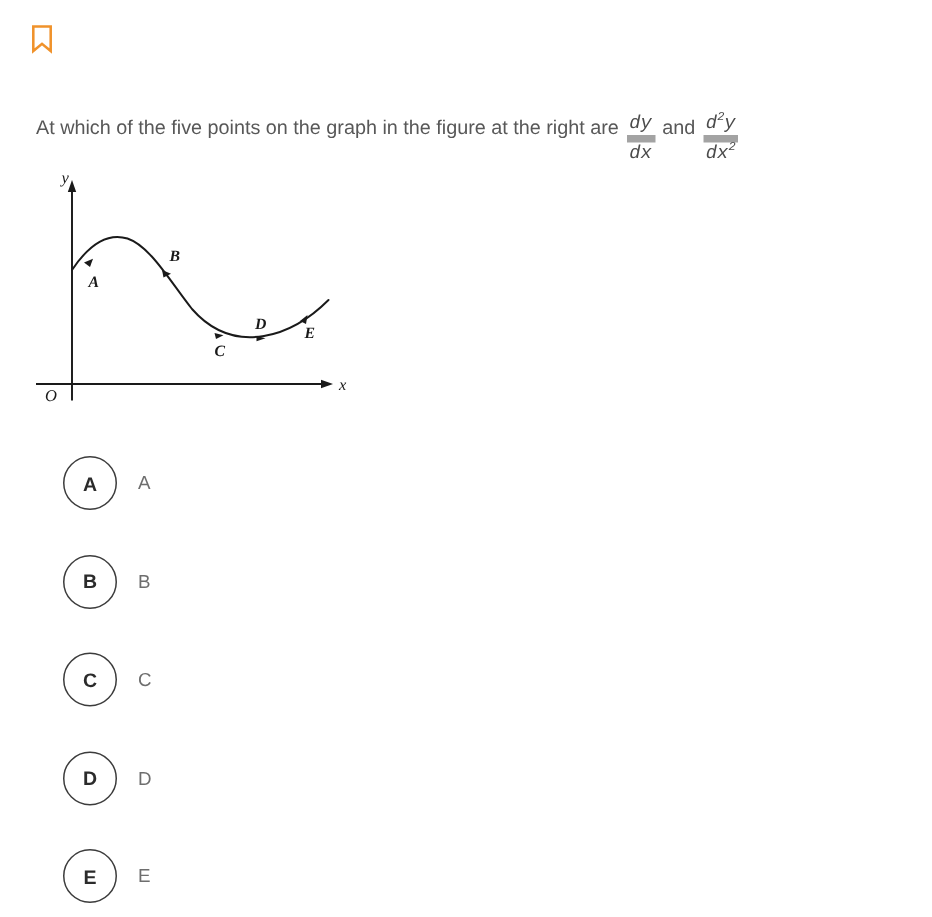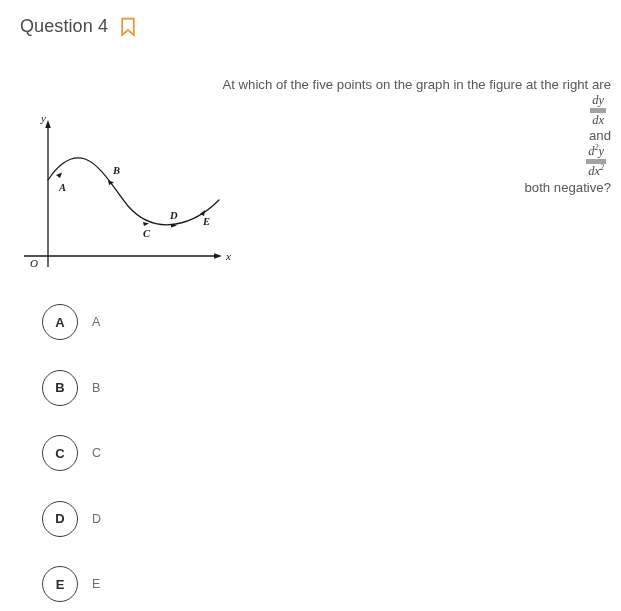--- a/index.html
+++ b/index.html
@@ -43,34 +43,33 @@
   
   .prompt {
     position: absolute;
     left: 24px;
     top: 76px;
     right: 10px;
     font-size: 13.2px;
     line-height: 18px;
     color: #585858;
     display: flex;
-    align-items: flex-end;
+    align-items: flex-start;
     flex-wrap: nowrap;
     white-space: nowrap;
-    flex-direction: column;
   }
   .prompt .txt { display: inline-block; }
 
   
   .frac {
     display: inline-flex;
     flex-direction: column;
     align-items: center;
     justify-content: center;
-    font-family: Liberation Serif, serif;
+    font-family: Liberation Mono, monospace;
     font-style: italic;
     font-size: 12.5px;
     line-height: 1.05;
     vertical-align: middle;
     margin: 0 5px;
     position: relative;
     top: 0px;
     color: #4b4b4b;
   }
   .frac .num { padding: 0 2px 1px 2px; }
@@ -137,40 +136,38 @@
   .choice-label {
     margin-left: 14px;
     font-size: 12.5px;
     color: #6e6e6e;
   }
 </style>
 </head>
 <body>
 
 <div class="q-header">
-  <div class="q-title">Question 4</div>
   <span class="bookmark-btn">
     <svg width="16" height="20" viewBox="0 0 16 20" aria-hidden="true">
       <path d="M2.2 1.6 H13.8 V18 L8 13.2 L2.2 18 Z" fill="none" stroke="#f0922b" stroke-width="1.7" stroke-linejoin="miter"></path>
     </svg>
   </span>
 </div>
 
 <div class="prompt">
   <span class="txt">At which of the five points on the graph in the figure at the right are</span>
   <span class="frac">
     <span class="num">dy</span>
     <span class="den">dx</span>
   </span>
   <span class="txt">and</span>
   <span class="frac">
     <span class="num"><span>d</span><sup>2</sup><span>y</span></span>
     <span class="den"><span>dx</span><sup>2</sup></span>
   </span>
-  <span class="txt">both negative?</span>
 </div>
 
 <div class="figure">
   <svg width="250" height="170" viewBox="0 0 250 170">
 
     <line x1="38" y1="155" x2="38" y2="14" stroke="#1a1a1a" stroke-width="1.3"></line>
     <polygon points="38,8 35.2,16 40.8,16" fill="#1a1a1a"></polygon>
 
     <line x1="14" y1="144" x2="205" y2="144" stroke="#1a1a1a" stroke-width="1.3"></line>
     <polygon points="212,144 204,141.2 204,146.8" fill="#1a1a1a"></polygon>

